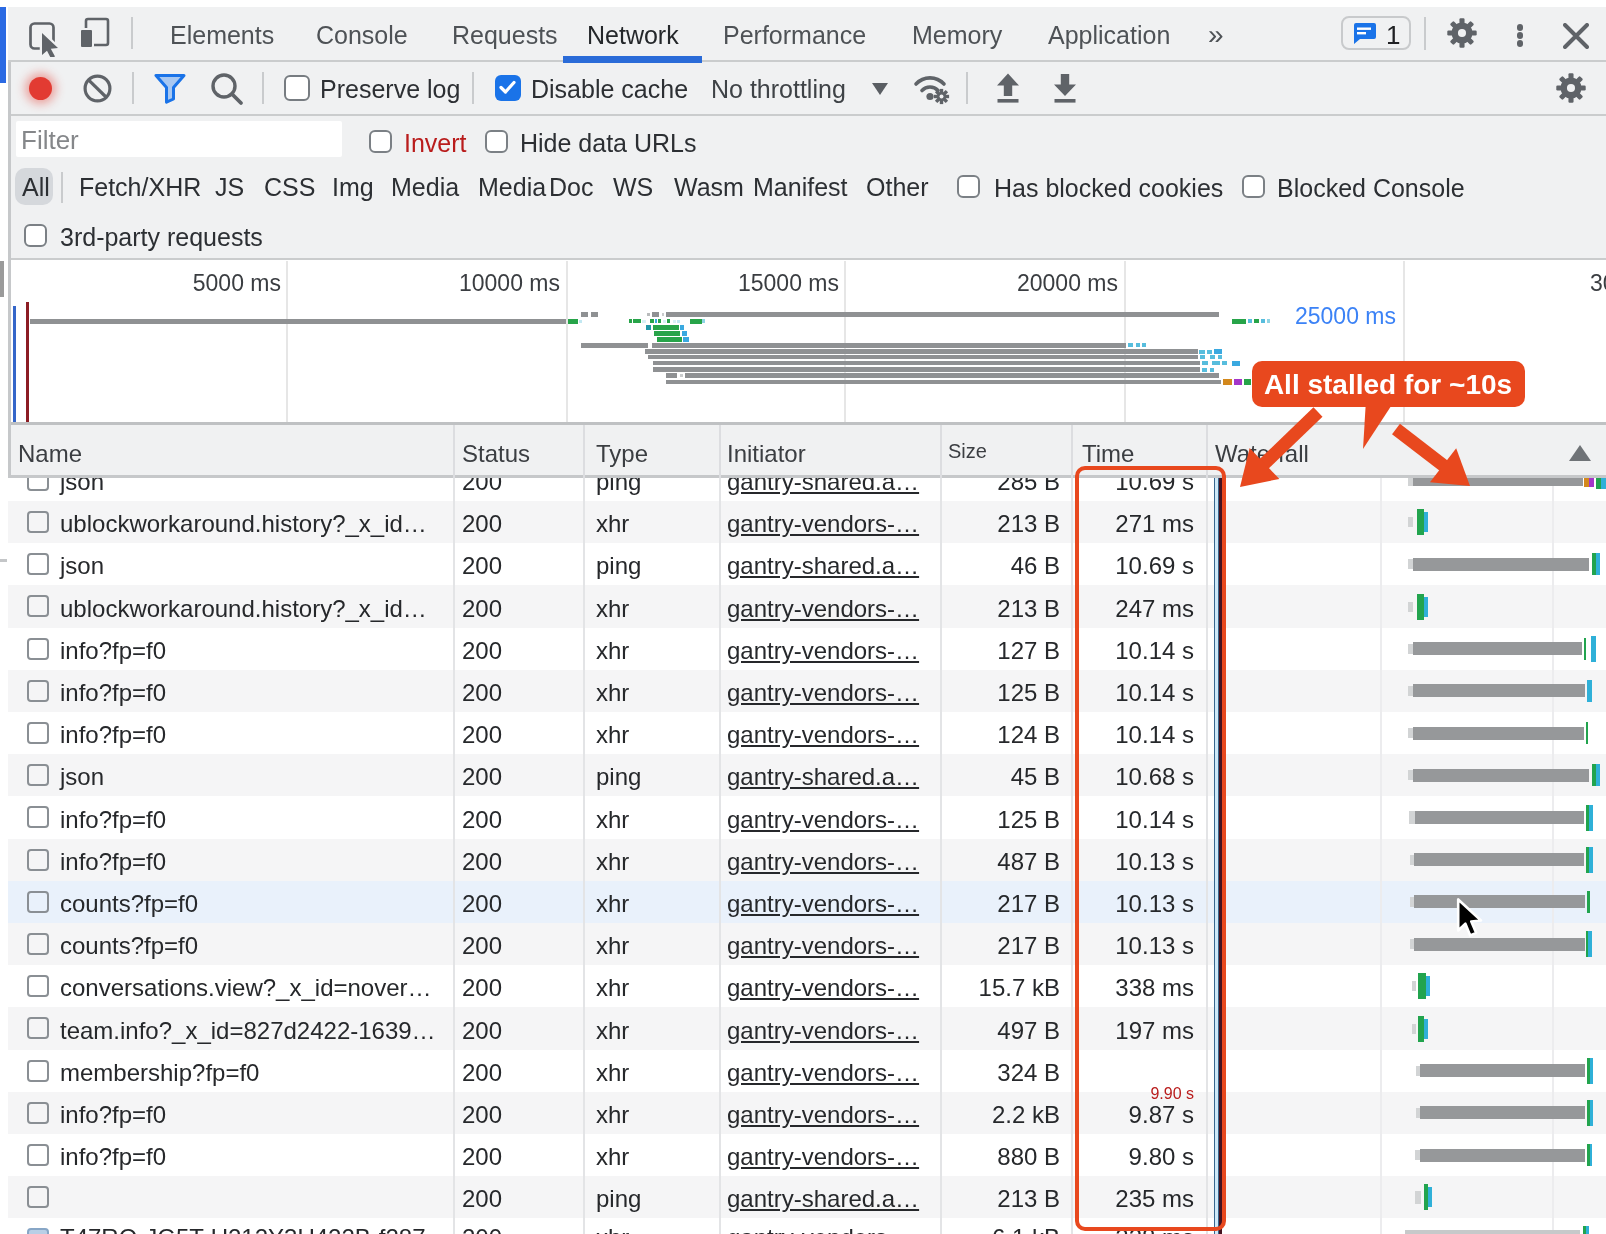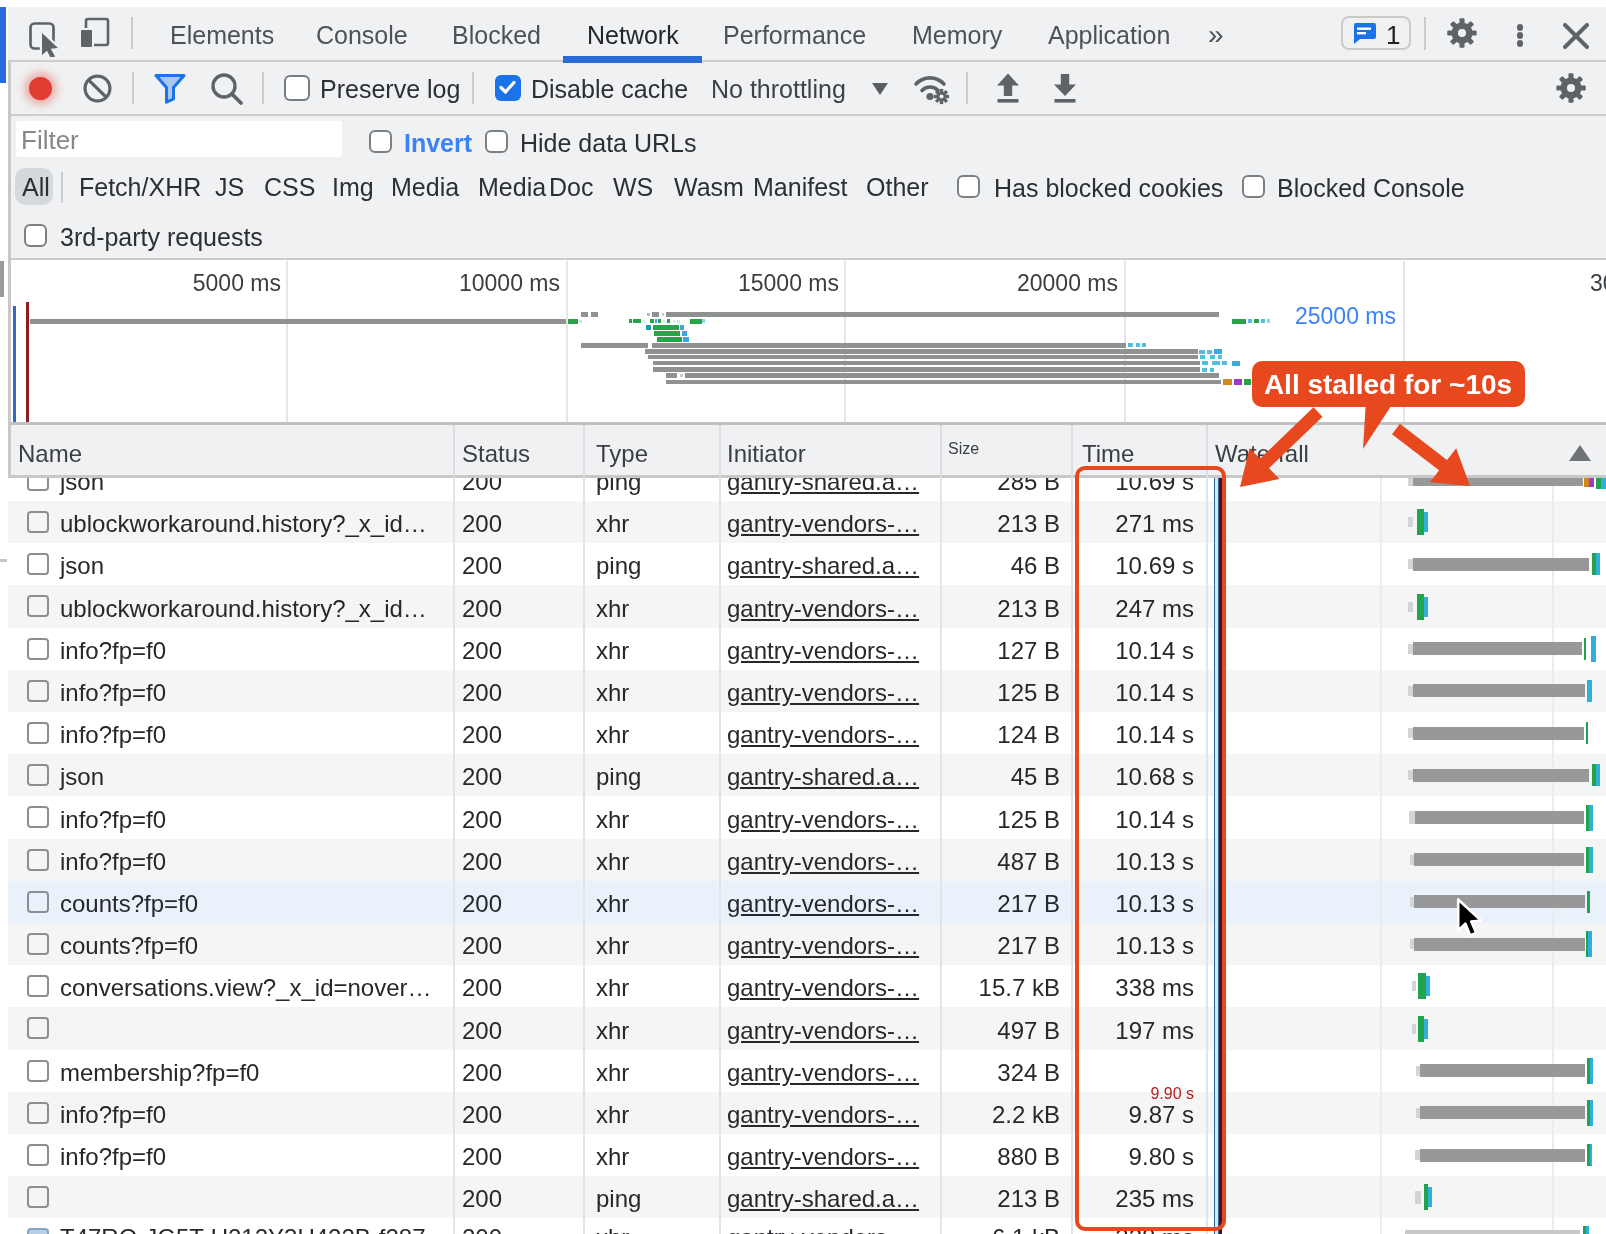--- a/index.html
+++ b/index.html
@@ -28,21 +28,21 @@
 <path d="M14 12 L30 27 L22.8 27.8 L27 35.5 L23 37.5 L19 29.7 L14 34 Z" fill="none" stroke="#f0f1f2" stroke-width="4.5"></path>
 <path d="M14 12 L30 27 L22.8 27.8 L27 35.5 L23 37.5 L19 29.7 L14 34 Z" fill="#5f6368"></path>
 </svg>
 <svg class="a" style="left:76px;top:16px" width="36" height="36" viewBox="0 0 36 36">
 <rect x="10" y="3" width="22" height="26" rx="2" fill="none" stroke="#5f6368" stroke-width="2.6"></rect>
 <rect x="4" y="13" width="13" height="19" rx="2" fill="#5f6368" stroke="#f0f1f2" stroke-width="2"></rect>
 </svg>
 <div class="sep" style="left:131px;top:17px;height:32px;"></div>
 <div class="t" style="left:170px;top:21px;font-size:25px;color:#4e5256;font-weight:400;">Elements</div>
 <div class="t" style="left:316px;top:21px;font-size:25px;color:#4e5256;font-weight:400;">Console</div>
-<div class="t" style="left:452px;top:21px;font-size:25px;color:#4e5256;font-weight:400;">Blocked</div>
+<div class="t" style="left:452px;top:21px;font-size:25px;color:#4e5256;font-weight:400;">Requests</div>
 <div class="t" style="left:587px;top:21px;font-size:25px;color:#24272a;font-weight:400;">Network</div>
 <div class="t" style="left:723px;top:21px;font-size:25px;color:#4e5256;font-weight:400;">Performance</div>
 <div class="t" style="left:912px;top:21px;font-size:25px;color:#4e5256;font-weight:400;">Memory</div>
 <div class="t" style="left:1048px;top:21px;font-size:25px;color:#4e5256;font-weight:400;">Application</div>
 <div class="t" style="left:1208px;top:19px;font-size:28px;color:#4e5256;font-weight:400;">»</div>
 <div class="a" style="left:563px;top:56px;width:139px;height:7px;background:#2a6bd8;"></div>
 <div class="a" style="left:1341px;top:16px;width:70px;height:34px;border:2px solid #c8cacc;border-radius:8px;box-sizing:border-box;"></div>
 <svg class="a" style="left:1351px;top:21px" width="26" height="26" viewBox="0 0 26 26">
 <path d="M3 2 h20 a2 2 0 0 1 2 2 v12 a2 2 0 0 1 -2 2 H9 l-6 5 V4 a2 2 0 0 1 2-2 Z" fill="#1a73e8"></path>
 <rect x="6" y="6.5" width="14" height="2.4" fill="#fff"></rect>
@@ -128,21 +128,21 @@
       <rect x="12.45" y="0.3" width="5.1000000000000005" height="6.3" rx="1.2" fill="#5f6368" transform="rotate(135 15 15)"></rect>
       <rect x="12.45" y="0.3" width="5.1000000000000005" height="6.3" rx="1.2" fill="#5f6368" transform="rotate(180 15 15)"></rect>
       <rect x="12.45" y="0.3" width="5.1000000000000005" height="6.3" rx="1.2" fill="#5f6368" transform="rotate(225 15 15)"></rect>
       <rect x="12.45" y="0.3" width="5.1000000000000005" height="6.3" rx="1.2" fill="#5f6368" transform="rotate(270 15 15)"></rect>
       <rect x="12.45" y="0.3" width="5.1000000000000005" height="6.3" rx="1.2" fill="#5f6368" transform="rotate(315 15 15)"></rect>
       <circle cx="15" cy="15" r="4.050000000000001" fill="#f0f1f2"></circle>
     </svg>
 <div class="a" style="left:16px;top:121px;width:326px;height:36px;background:#fff;border-radius:2px;"></div>
 <div class="t" style="left:21px;top:125px;font-size:26px;color:#85878a;font-weight:400;">Filter</div>
 <div class="cb" style="left:369px;top:130px;"></div>
-<div class="t" style="left:404px;top:129px;font-size:25px;color:#3b82f6;font-weight:700;">Invert</div>
+<div class="t" style="left:404px;top:129px;font-size:25px;color:#b91c1c;font-weight:400;">Invert</div>
 <div class="cb" style="left:485px;top:130px;"></div>
 <div class="t" style="left:520px;top:129px;font-size:25px;color:#2c2f33;font-weight:400;">Hide data URLs</div>
 <div class="a" style="left:15px;top:168px;width:38px;height:37px;background:#d5d8dc;border-radius:10px;"></div>
 <div class="t" style="left:22px;top:173px;font-size:25px;color:#2c2f33;font-weight:400;">All</div>
 <div class="sep" style="left:61px;top:172px;height:31px;"></div>
 <div class="t" style="left:79px;top:173px;font-size:25px;color:#2c2f33;font-weight:400;">Fetch/XHR</div>
 <div class="t" style="left:215px;top:173px;font-size:25px;color:#2c2f33;font-weight:400;">JS</div>
 <div class="t" style="left:264px;top:173px;font-size:25px;color:#2c2f33;font-weight:400;">CSS</div>
 <div class="t" style="left:332px;top:173px;font-size:25px;color:#2c2f33;font-weight:400;">Img</div>
 <div class="t" style="left:391px;top:173px;font-size:25px;color:#2c2f33;font-weight:400;">Media</div>
@@ -231,21 +231,21 @@
 <div class="a" style="left:680px;top:373.6px;width:2.5px;height:3.6px;background:#c9cbcc;"></div>
 <div class="a" style="left:684.6px;top:373.4px;width:534.4px;height:4.4px;background:#8f9193;"></div>
 <div class="a" style="left:665.6px;top:379.6px;width:555.4px;height:4.6px;background:#8f9193;"></div>
 <div class="a" style="left:1223px;top:379.2px;width:9px;height:5.4px;background:#d3881c;"></div>
 <div class="a" style="left:1234px;top:379.2px;width:8px;height:5.4px;background:#a436c9;"></div>
 <div class="a" style="left:1244px;top:379.2px;width:7px;height:5.4px;background:#27a449;"></div>
 <div class="t" style="left:18px;top:440px;font-size:24px;color:#3b3e42;font-weight:400;">Name</div>
 <div class="t" style="left:462px;top:440px;font-size:24px;color:#3b3e42;font-weight:400;">Status</div>
 <div class="t" style="left:596px;top:440px;font-size:24px;color:#3b3e42;font-weight:400;">Type</div>
 <div class="t" style="left:727px;top:440px;font-size:24px;color:#3b3e42;font-weight:400;">Initiator</div>
-<div class="t" style="left:948px;top:440px;font-size:16px;color:#3b3e42;font-weight:400;">Size</div>
+<div class="t" style="left:948px;top:440px;font-size:20px;color:#3b3e42;font-weight:400;">Size</div>
 <div class="t" style="left:1082px;top:440px;font-size:24px;color:#3b3e42;font-weight:400;">Time</div>
 <div class="t" style="left:1215px;top:440px;font-size:24px;color:#3b3e42;font-weight:400;">Waterfall</div>
 <div class="a" style="left:1569px;top:445px;width:0;height:0;border-left:11px solid transparent;border-right:11px solid transparent;border-bottom:16px solid #6f7377;"></div>
 <div class="a" style="left:8px;top:478px;width:1598px;height:756px;overflow:hidden;background:#fff;">
 <div class="a" style="left:0px;top:-19.19999999999999px;width:1598px;height:42.2px;background:#ffffff;"></div>
 <div class="a" style="left:0px;top:23.0px;width:1598px;height:42.2px;background:#f5f5f6;"></div>
 <div class="a" style="left:0px;top:65.20000000000005px;width:1598px;height:42.2px;background:#ffffff;"></div>
 <div class="a" style="left:0px;top:107.39999999999998px;width:1598px;height:42.2px;background:#f5f5f6;"></div>
 <div class="a" style="left:0px;top:149.60000000000002px;width:1598px;height:42.2px;background:#ffffff;"></div>
 <div class="a" style="left:0px;top:191.79999999999995px;width:1598px;height:42.2px;background:#f5f5f6;"></div>
@@ -403,20 +403,21 @@
 <div class="t" style="left:52px;top:496.30000000000007px;font-size:24px;color:#26282b;">conversations.view?_x_id=nover…</div>
 <div class="t" style="left:454px;top:496.30000000000007px;font-size:24px;color:#26282b;">200</div>
 <div class="t" style="left:588px;top:496.30000000000007px;font-size:24px;color:#26282b;">xhr</div>
 <div class="t" style="left:719px;top:496.30000000000007px;font-size:24px;color:#26282b;text-decoration:underline;">gantry-vendors-…</div>
 <div class="t" style="right:546px;top:496.30000000000007px;font-size:24px;color:#26282b;">15.7 kB</div>
 <div class="t" style="right:412px;top:496.30000000000007px;font-size:24px;color:#26282b;">338 ms</div>
 <div class="a" style="left:1404px;top:503.30000000000007px;width:4px;height:10px;background:#d2d4d5;"></div>
 <div class="a" style="left:1410px;top:495.30000000000007px;width:8px;height:26px;background:#22a44e;"></div>
 <div class="a" style="left:1418px;top:498.30000000000007px;width:4px;height:20px;background:#2fb0d8;"></div>
 <div class="a" style="left:19px;top:539.4000000000001px;width:22px;height:22px;border:2px solid #8a8f94;border-radius:4px;background:#f5f5f6;box-sizing:border-box;"></div>
+<div class="t" style="left:52px;top:538.5000000000001px;font-size:24px;color:#26282b;">team.info?_x_id=827d2422-1639…</div>
 <div class="t" style="left:454px;top:538.5000000000001px;font-size:24px;color:#26282b;">200</div>
 <div class="t" style="left:588px;top:538.5000000000001px;font-size:24px;color:#26282b;">xhr</div>
 <div class="t" style="left:719px;top:538.5000000000001px;font-size:24px;color:#26282b;text-decoration:underline;">gantry-vendors-…</div>
 <div class="t" style="right:546px;top:538.5000000000001px;font-size:24px;color:#26282b;">497 B</div>
 <div class="t" style="right:412px;top:538.5000000000001px;font-size:24px;color:#26282b;">197 ms</div>
 <div class="a" style="left:1404px;top:545.5000000000001px;width:4px;height:10px;background:#d2d4d5;"></div>
 <div class="a" style="left:1410px;top:537.5000000000001px;width:6px;height:26px;background:#22a44e;"></div>
 <div class="a" style="left:1416px;top:540.5000000000001px;width:4px;height:20px;background:#2fb0d8;"></div>
 <div class="a" style="left:19px;top:581.6000000000001px;width:22px;height:22px;border:2px solid #8a8f94;border-radius:4px;background:#ffffff;box-sizing:border-box;"></div>
 <div class="t" style="left:52px;top:580.7000000000002px;font-size:24px;color:#26282b;">membership?fp=f0</div>

